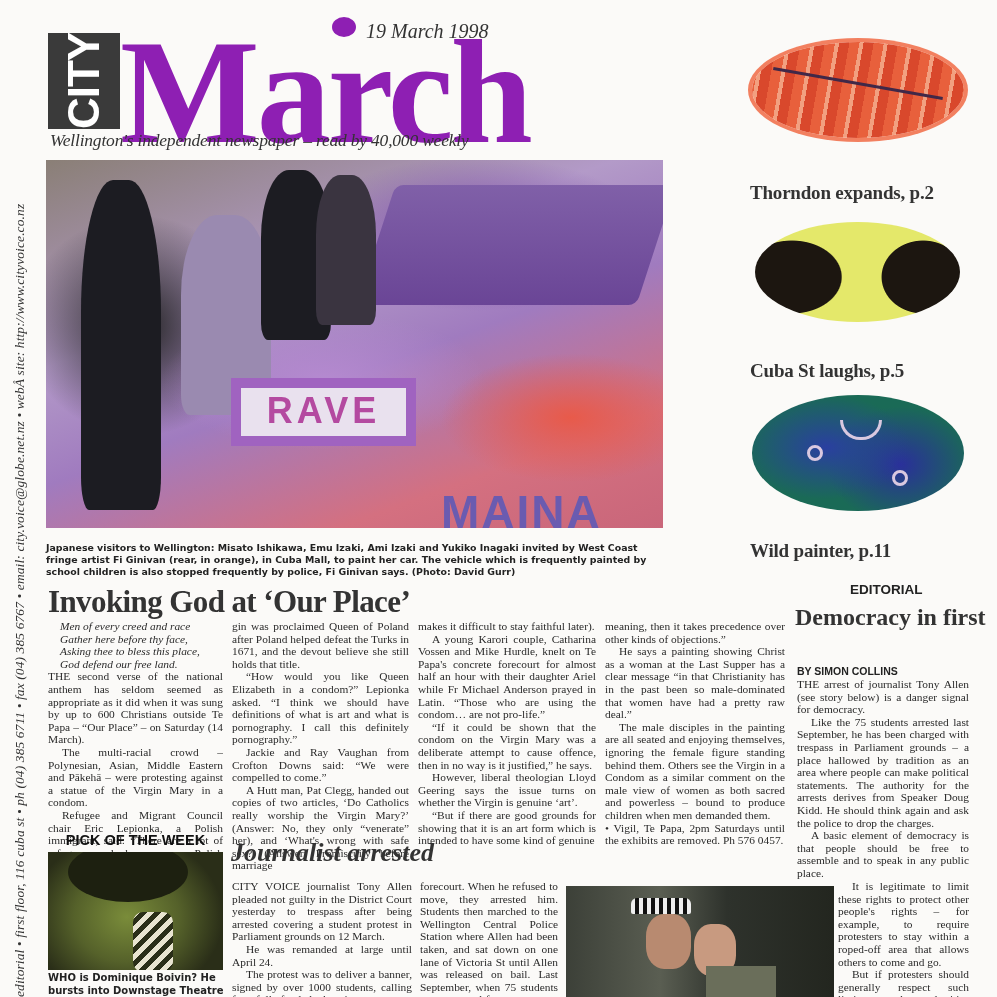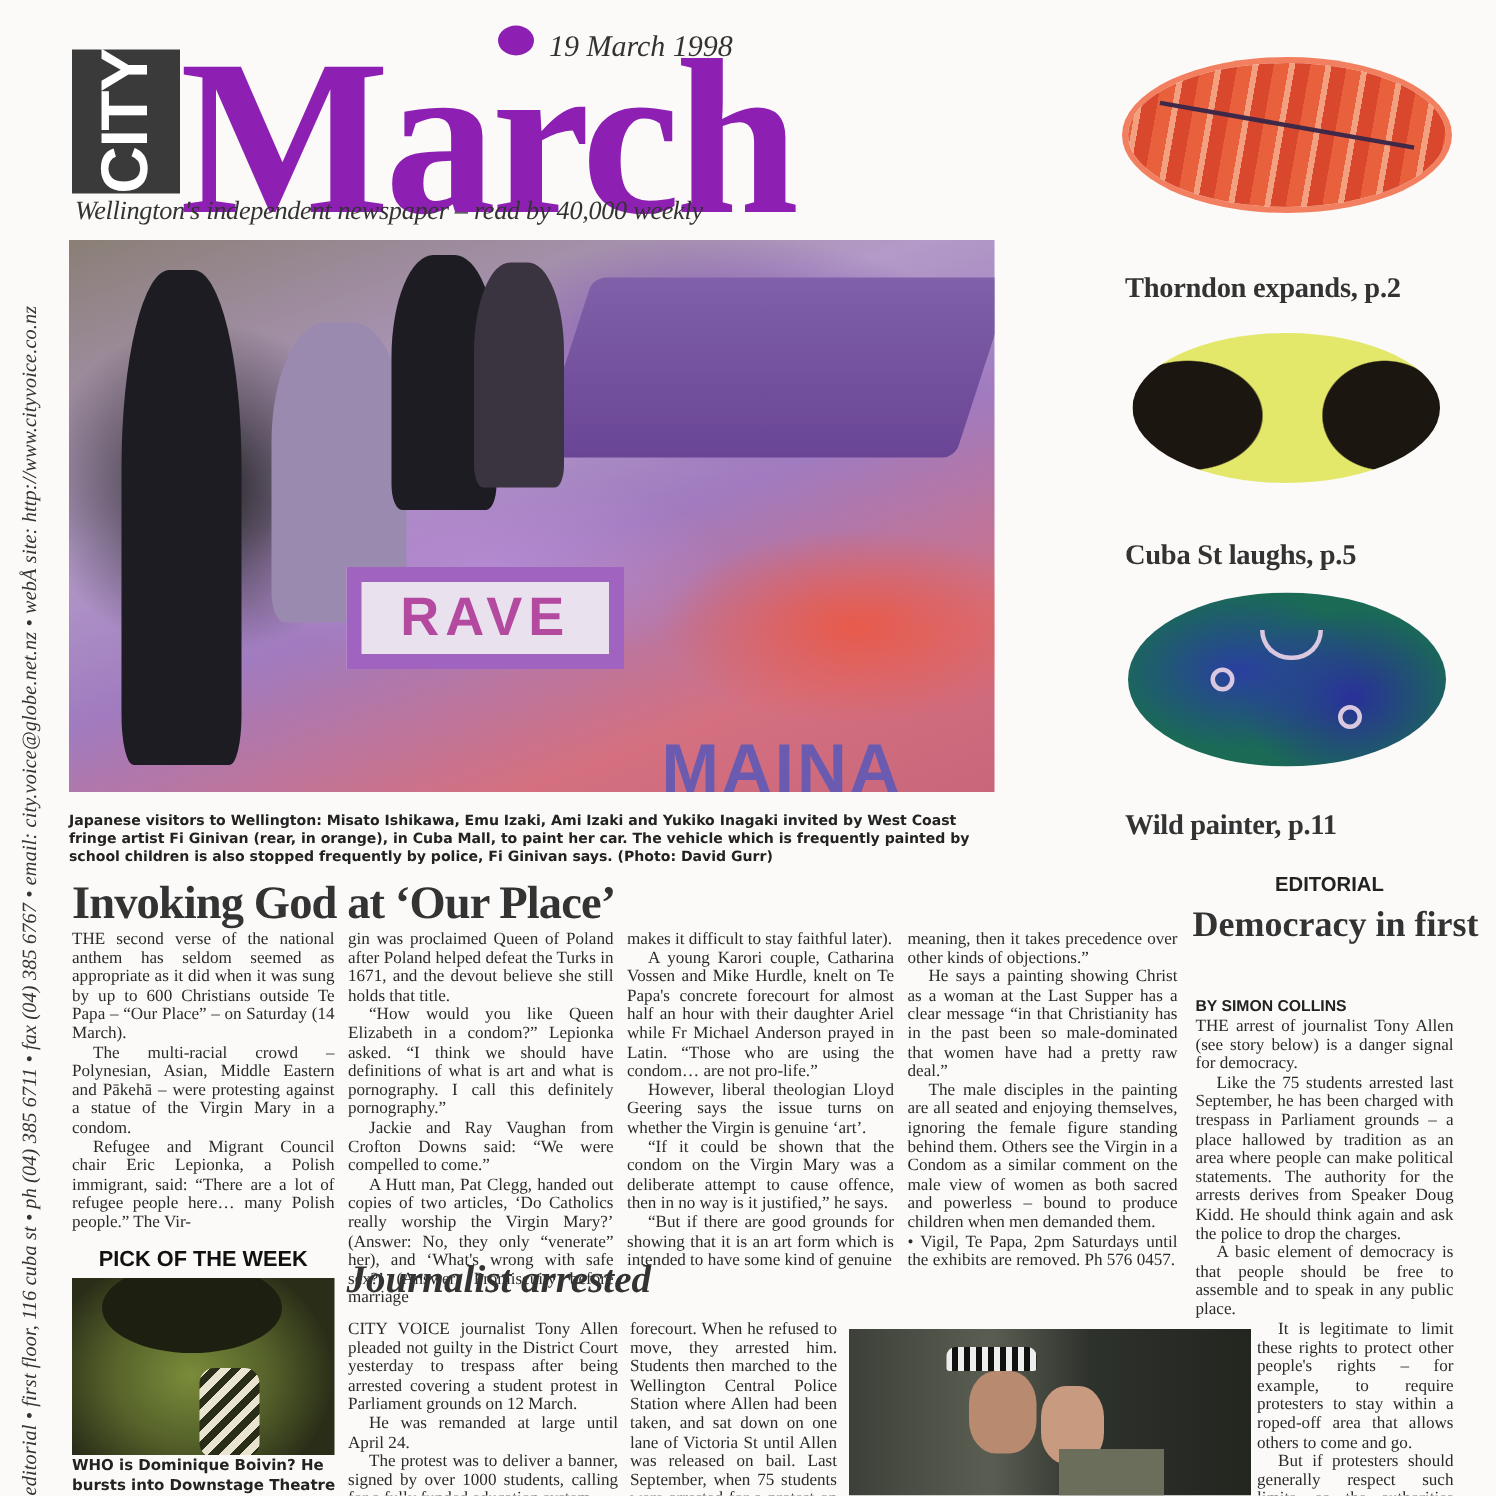--- a/index.html
+++ b/index.html
@@ -164,37 +164,43 @@
 <div class="teaser-img splat-3">
   <div class="mouth"></div>
   <div class="eye" style="left:55px;top:50px;"></div>
   <div class="eye" style="left:140px;top:75px;"></div>
 </div>
 <div class="teaser-label" style="left:750px;top:540px;">Wild painter, p.11</div>
 
 <div class="h-invoking">Invoking God at ‘Our Place’</div>
 
 <div class="col" style="left:48px;top:620px;width:175px;">
+  <div class="verse">
+    <div>Men of every creed and race</div>
+    <div>Gather here before thy face,</div>
+    <div>Asking thee to bless this place,</div>
+    <div>God defend our free land.</div>
+  </div>
   <p class="noindent">THE second verse of the national anthem has seldom seemed as appropriate as it did when it was sung by up to 600 Christians outside Te Papa – “Our Place” – on Saturday (14 March).</p>
   <p>The multi-racial crowd – Polynesian, Asian, Middle Eastern and Pākehā – were protesting against a statue of the Virgin Mary in a condom.</p>
   <p>Refugee and Migrant Council chair Eric Lepionka, a Polish immigrant, said: “There are a lot of refugee people here… many Polish people.” The Vir-</p>
 </div>
 
 <div class="col" style="left:232px;top:620px;width:177px;">
   <p class="noindent">gin was proclaimed Queen of Poland after Poland helped defeat the Turks in 1671, and the devout believe she still holds that title.</p>
   <p>“How would you like Queen Elizabeth in a condom?” Lepionka asked. “I think we should have definitions of what is art and what is pornography. I call this definitely pornography.”</p>
   <p>Jackie and Ray Vaughan from Crofton Downs said: “We were compelled to come.”</p>
   <p>A Hutt man, Pat Clegg, handed out copies of two articles, ‘Do Catholics really worship the Virgin Mary?’ (Answer: No, they only “venerate” her), and ‘What's wrong with safe sex?’ (Answer: Promiscuity before marriage</p>
 </div>
 
 <div class="col" style="left:418px;top:620px;width:178px;">
   <p class="noindent">makes it difficult to stay faithful later).</p>
   <p>A young Karori couple, Catharina Vossen and Mike Hurdle, knelt on Te Papa's concrete forecourt for almost half an hour with their daughter Ariel while Fr Michael Anderson prayed in Latin. “Those who are using the condom… are not pro-life.”</p>
+  <p>“If it could be shown that the condom on the Virgin Mary was a deliberate attempt to cause offence, then in no way is it justified,” he says.</p>
   <p>However, liberal theologian Lloyd Geering says the issue turns on whether the Virgin is genuine ‘art’.</p>
-  <p>“If it could be shown that the condom on the Virgin Mary was a deliberate attempt to cause offence, then in no way is it justified,” he says.</p>
   <p>“But if there are good grounds for showing that it is an art form which is intended to have some kind of genuine</p>
 </div>
 
 <div class="col" style="left:605px;top:620px;width:180px;">
   <p class="noindent">meaning, then it takes precedence over other kinds of objections.”</p>
   <p>He says a painting showing Christ as a woman at the Last Supper has a clear message “in that Christianity has in the past been so male-dominated that women have had a pretty raw deal.”</p>
   <p>The male disciples in the painting are all seated and enjoying themselves, ignoring the female figure standing behind them. Others see the Virgin in a Condom as a similar comment on the male view of women as both sacred and powerless – bound to produce children when men demanded them.</p>
   <p class="noindent">• Vigil, Te Papa, 2pm Saturdays until the exhibits are removed. Ph 576 0457.</p>
 </div>
 

